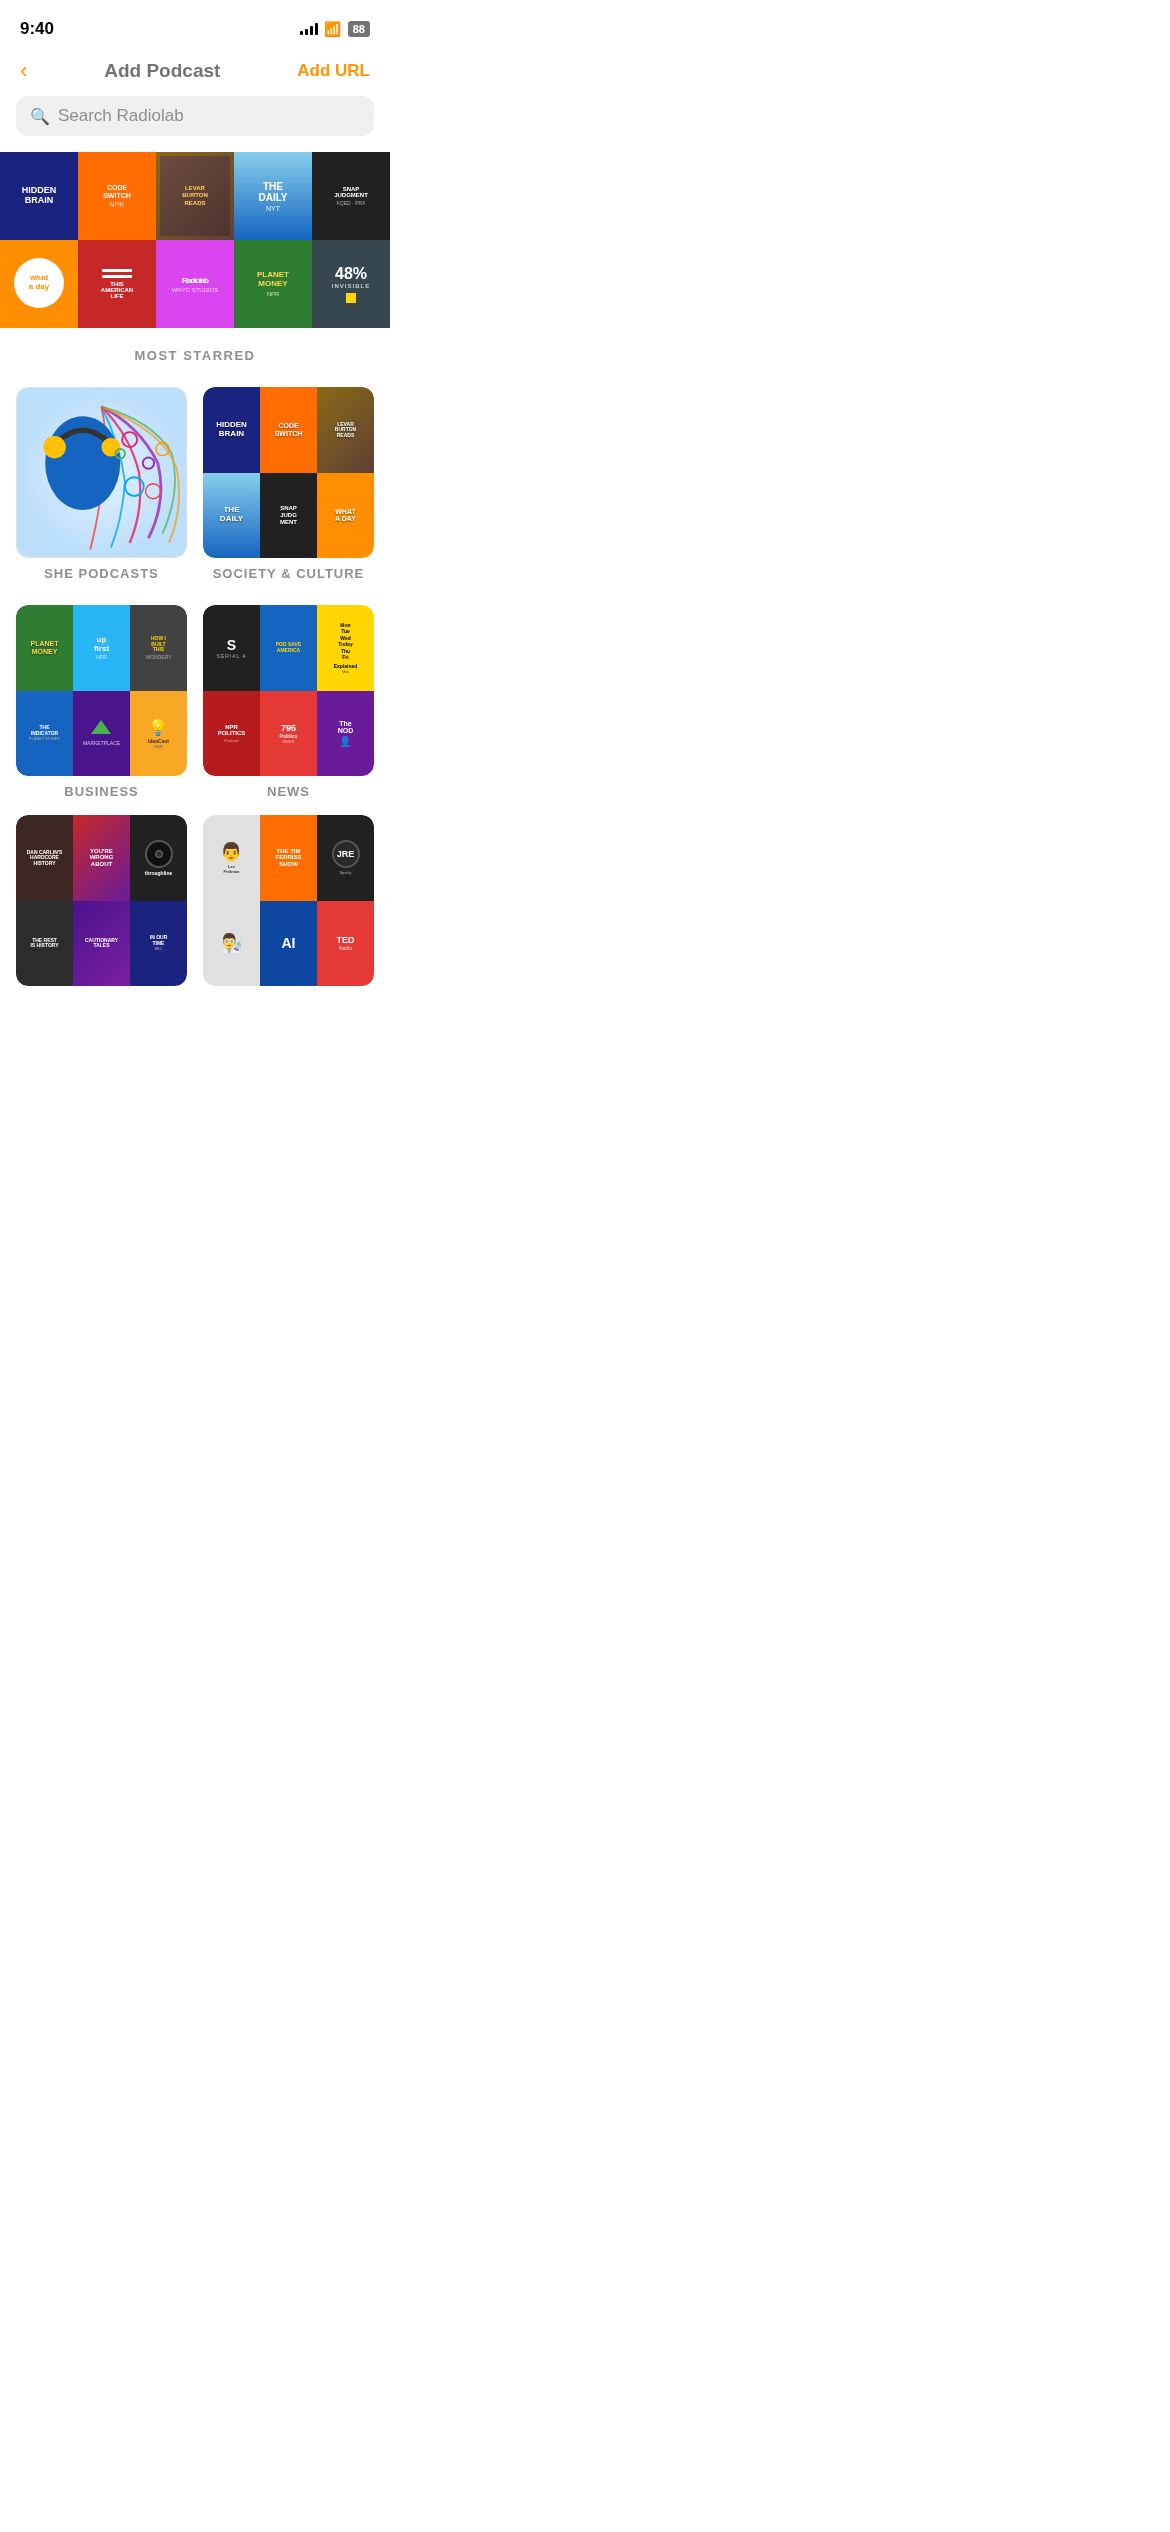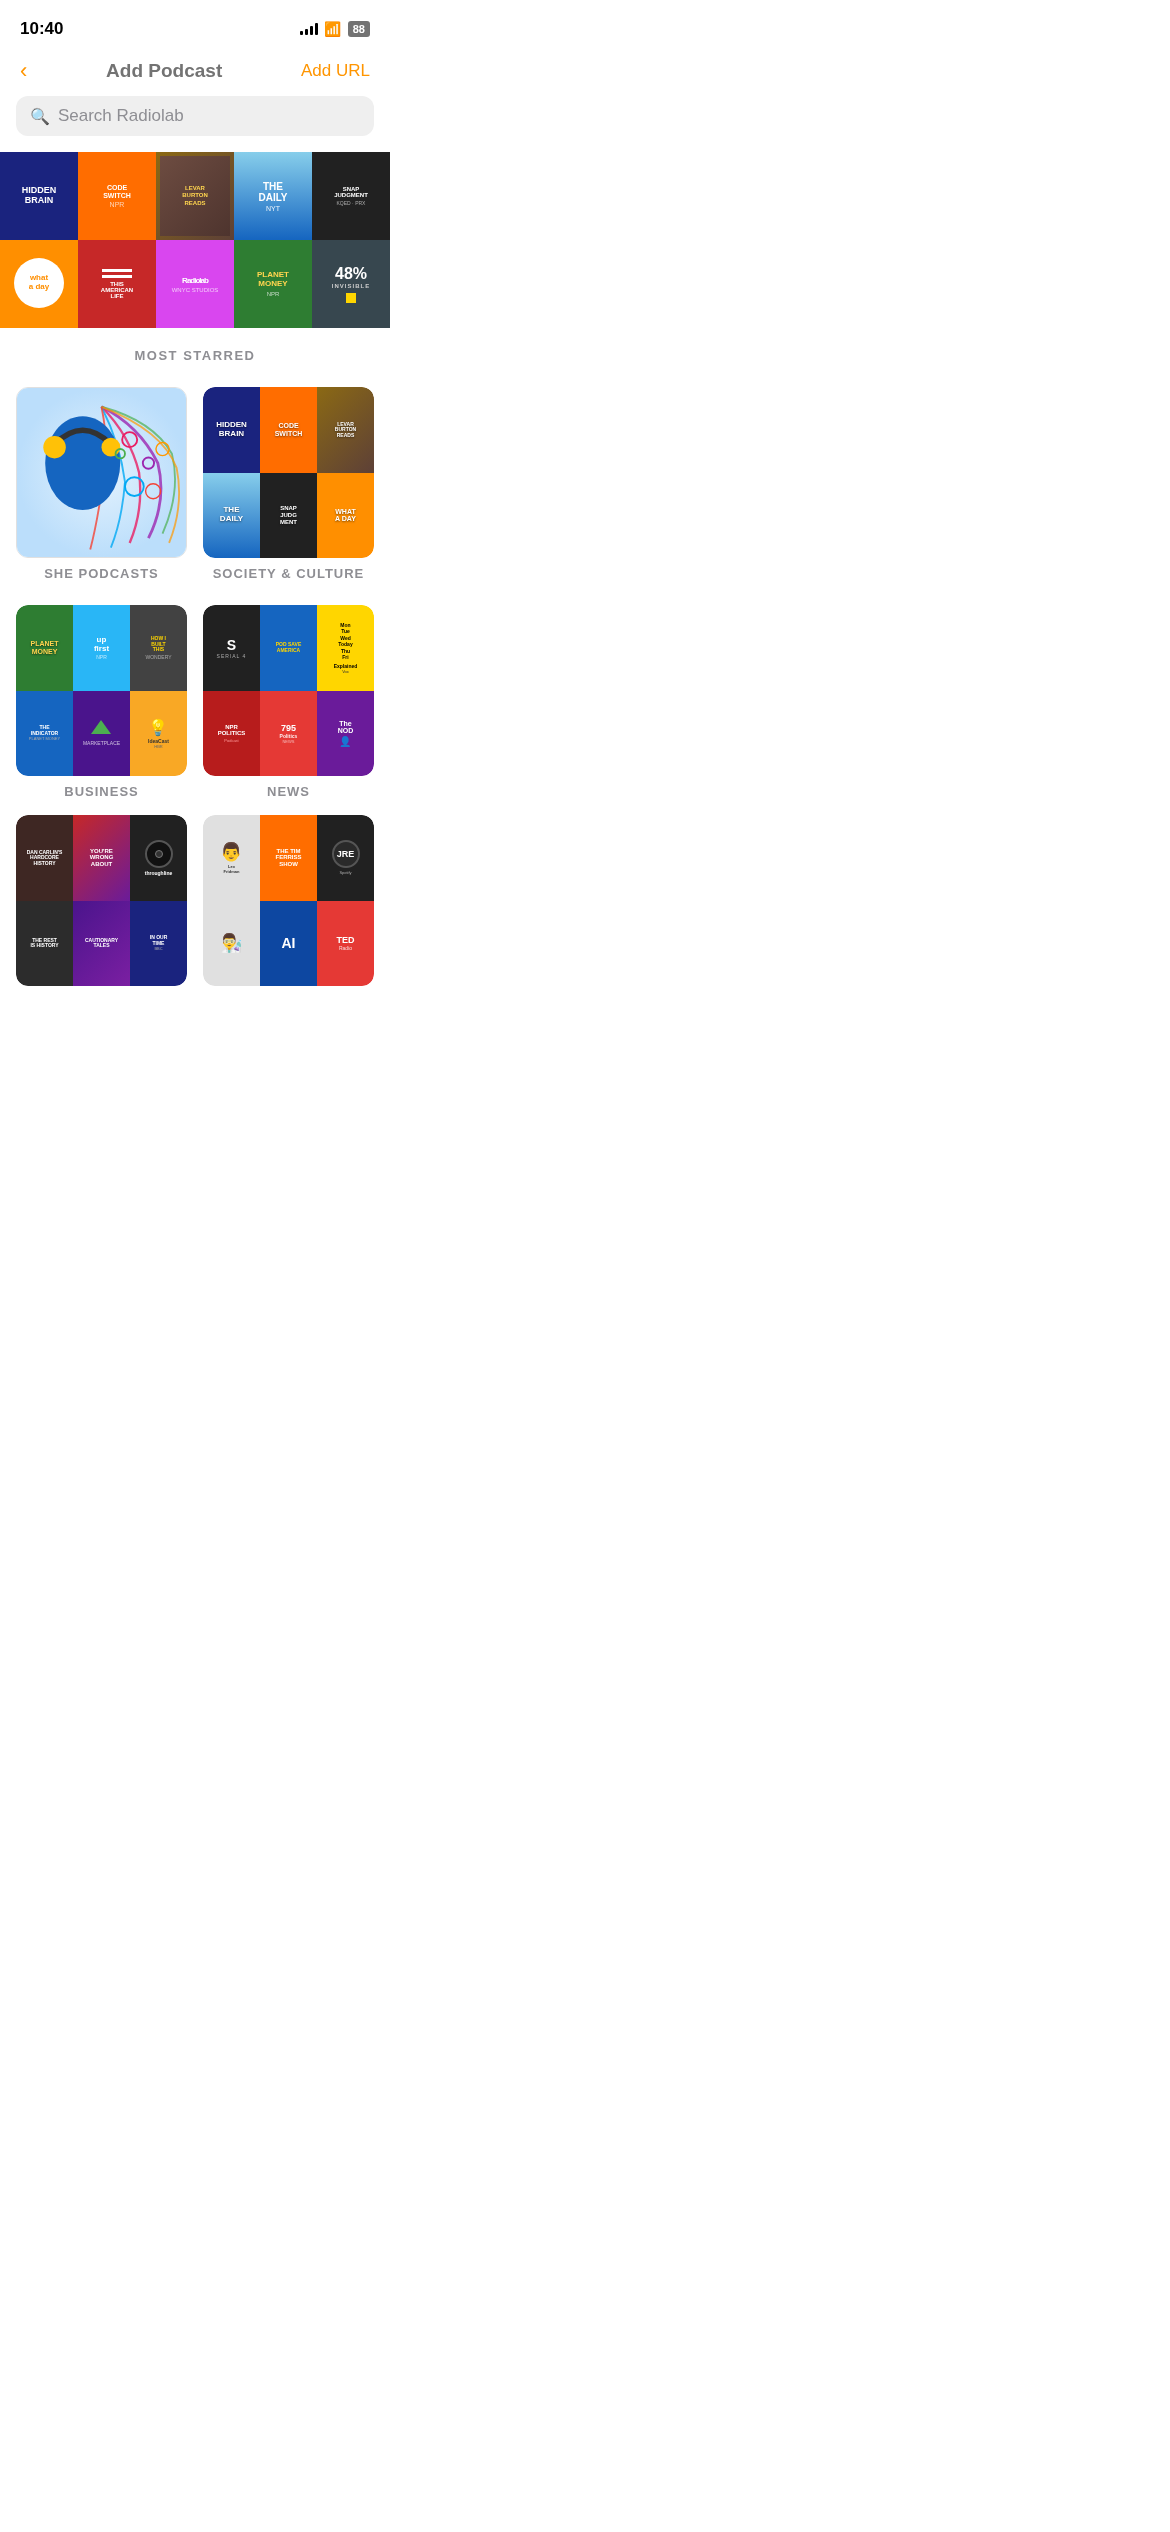--- a/index.html
+++ b/index.html
@@ -67,21 +67,21 @@
       font-weight: 300;
     }
     .nav-title {
       font-size: 19px;
       font-weight: 700;
       color: #737373;
     }
     .nav-action {
       color: #FF9500;
       font-size: 17px;
-      font-weight: 400;
+      font-weight: 700;
     }
 
     
     .search-container {
       padding: 0 16px 16px;
     }
     .search-bar {
       display: flex;
       align-items: center;
       background: #EFEFEF;
@@ -289,21 +289,21 @@
     .t-inour { background: #1a237e; }
     .t-ai { background: #0d47a1; }
     .t-ted { background: #e53935; }
 
     .section-spacer { height: 24px; }
   </style>
 </head>
 <body>
 
 <div class="status-bar">
-  <span class="status-time">10:40</span>
+  <span class="status-time">9:40</span>
   <div class="status-icons">
     <div class="signal-bars">
       <div class="signal-bar" style="height:4px;"></div>
       <div class="signal-bar" style="height:6px;"></div>
       <div class="signal-bar" style="height:9px;"></div>
       <div class="signal-bar" style="height:12px;"></div>
     </div>
     <span style="font-size:14px;">📶</span>
     <div class="battery-box">
       <span>88</span>

